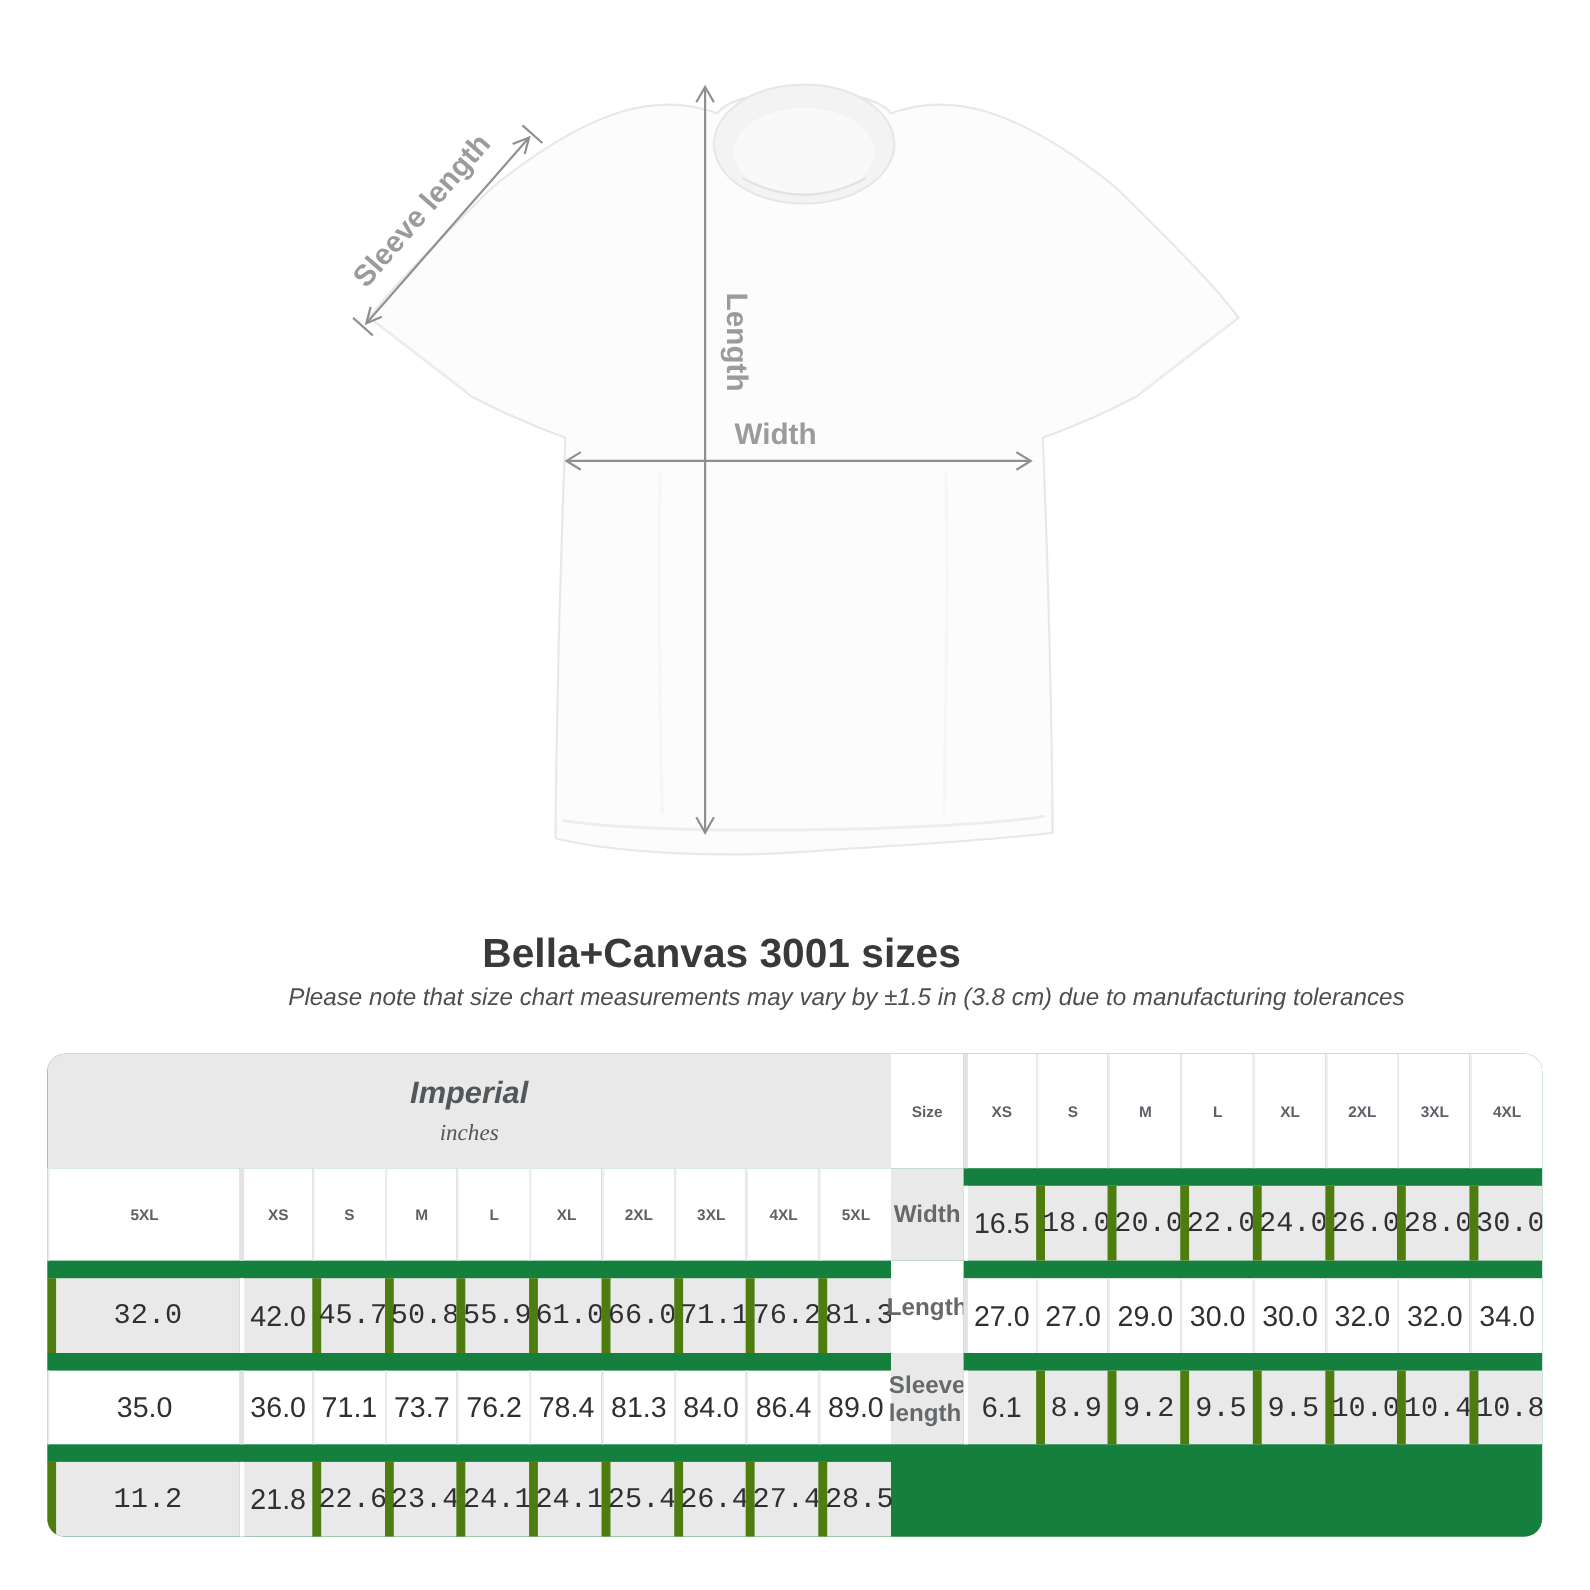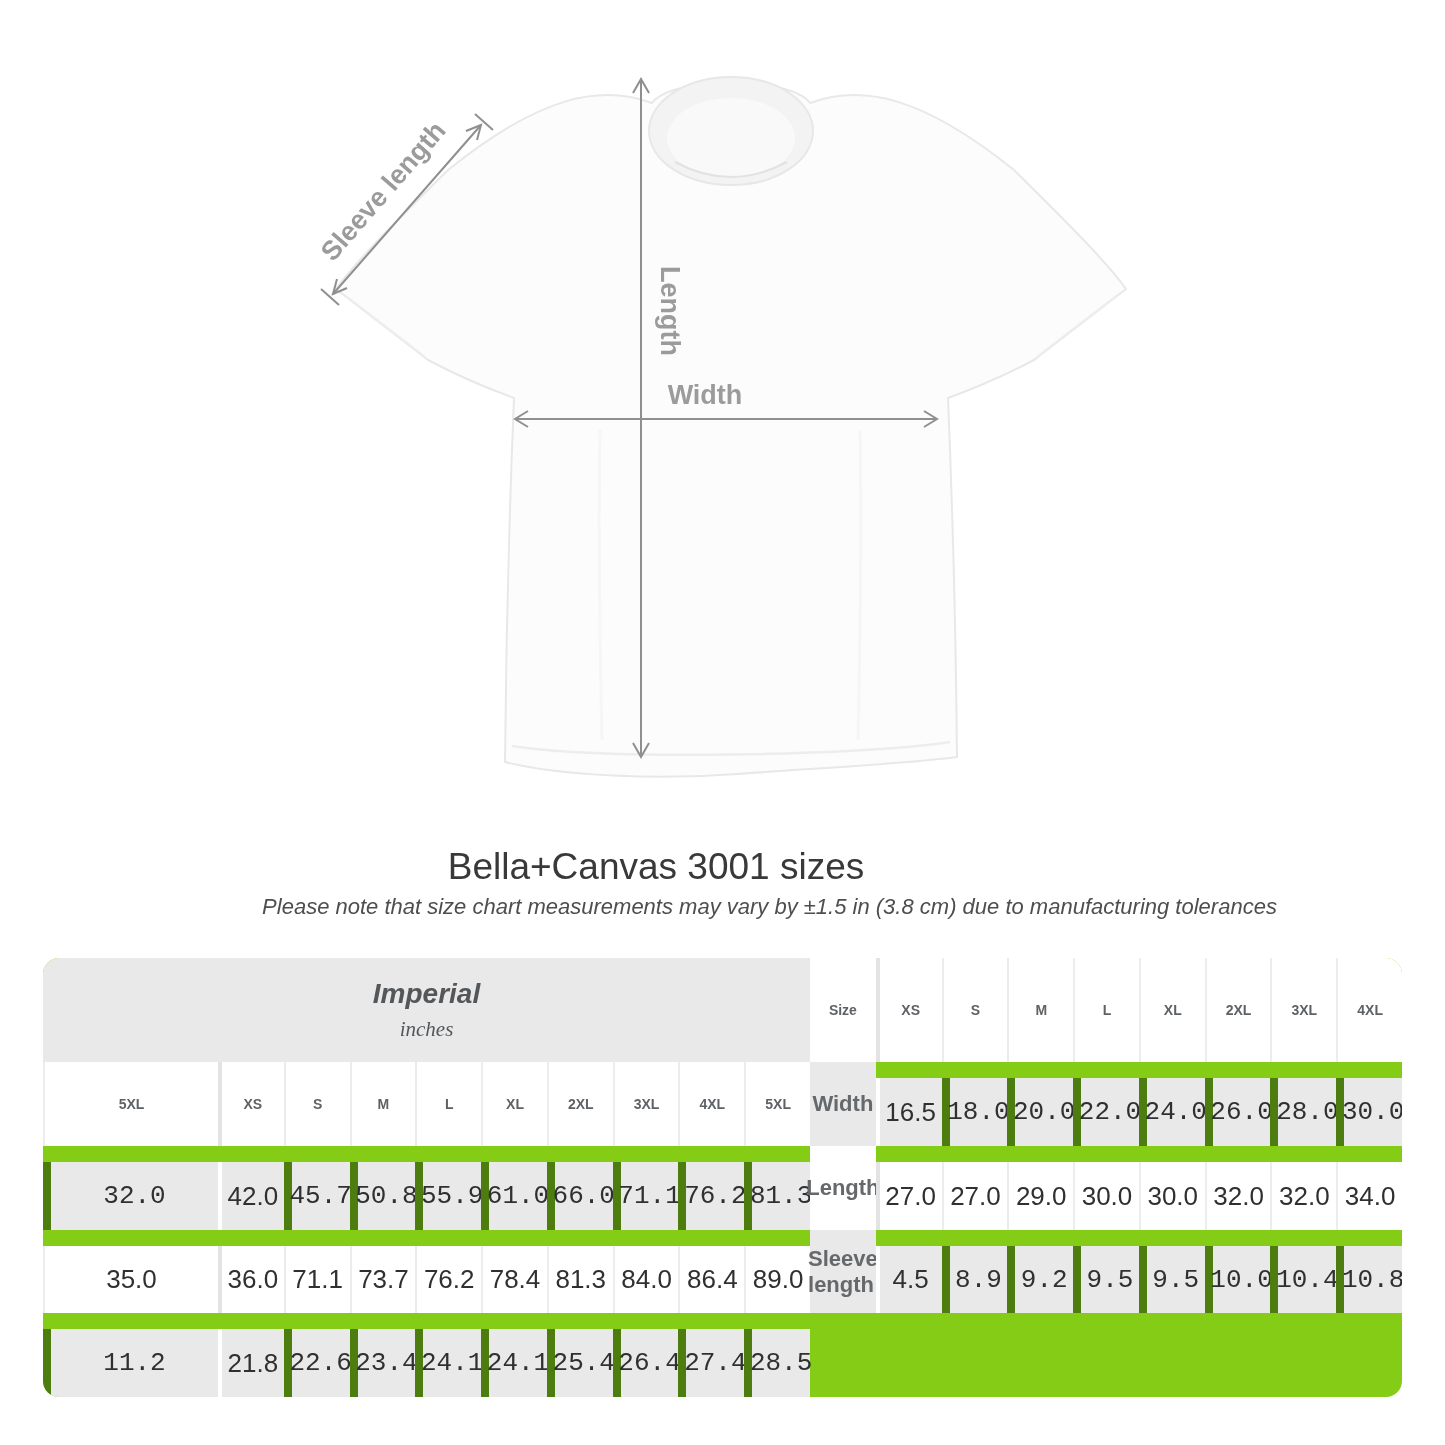--- a/index.html
+++ b/index.html
@@ -2,27 +2,27 @@
 <html><head>
 <meta charset="utf-8">
 <style>
   html,body{margin:0;padding:0;background:#ffffff;}
   .page{position:relative;width:1445px;height:1445px;background:#ffffff;overflow:hidden;
         font-family:"Liberation Sans","DejaVu Sans",sans-serif;}
   .diagram{position:absolute;left:0;top:0;}
   .dim-line{stroke:#8f8f8f;stroke-width:2;fill:none;}
   .dim-label{fill:#9b9b9b;font-size:27px;font-weight:bold;font-family:"Liberation Sans","DejaVu Sans",sans-serif;}
   .page-title{position:absolute;left:0;top:846px;width:1312px;text-align:center;margin:0;
-        font-size:37px;font-weight:normal;color:#393939;}
+        font-size:37px;font-weight:bold;color:#393939;}
   .subtitle{position:absolute;left:0;top:894px;width:1445px;text-align:center;margin:0;
         font-size:22px;font-style:italic;color:#4e4e4e;padding-left:47px;}
   .size-table{position:absolute;left:43px;top:958px;width:1359px;height:439px;
         display:grid;grid-template-columns:175px repeat(18,1fr);
         grid-template-rows:104px 84px 84px 83px 84px;
-        border-radius:16px;overflow:hidden;background:#84cc16;}
+        border-radius:16px;overflow:hidden;background:#15803d;}
   .cell{display:flex;align-items:center;justify-content:center;min-width:0;}
   .bg-gray{background:#e9e9e9;}
   .bg-white{background:#ffffff;}
   .unit{flex-direction:column;gap:7px;}
   .unit-name{font-size:28px;font-weight:bold;font-style:italic;color:#54575a;}
   .unit-sub{font-size:21px;font-style:italic;color:#54575a;font-family:Liberation Serif, serif;}
   .head{font-size:14px;font-weight:bold;color:#5e6266;}
   .rowlabel{font-size:22px;font-weight:bold;color:#66696b;}
   .num{font-size:26px;color:#303030;margin-top:16px;}
   .sep-minor.on-white{border-left:2px solid #ececec;}
@@ -145,21 +145,21 @@
       <div class="cell num bg-white on-white sep-major">36.0</div>
       <div class="cell num bg-white on-white sep-minor">71.1</div>
       <div class="cell num bg-white on-white sep-minor">73.7</div>
       <div class="cell num bg-white on-white sep-minor">76.2</div>
       <div class="cell num bg-white on-white sep-minor">78.4</div>
       <div class="cell num bg-white on-white sep-minor">81.3</div>
       <div class="cell num bg-white on-white sep-minor">84.0</div>
       <div class="cell num bg-white on-white sep-minor">86.4</div>
       <div class="cell num bg-white on-white sep-minor">89.0</div>
       <div class="cell rowlabel bg-gray">Sleeve length</div>
-      <div class="cell num bg-gray on-gray sep-major">4.5</div>
+      <div class="cell num bg-gray on-gray sep-major">6.1</div>
       <div class="cell num bg-gray on-gray sep-minor">8.9</div>
       <div class="cell num bg-gray on-gray sep-minor">9.2</div>
       <div class="cell num bg-gray on-gray sep-minor">9.5</div>
       <div class="cell num bg-gray on-gray sep-minor">9.5</div>
       <div class="cell num bg-gray on-gray sep-minor">10.0</div>
       <div class="cell num bg-gray on-gray sep-minor">10.4</div>
       <div class="cell num bg-gray on-gray sep-minor">10.8</div>
       <div class="cell num bg-gray on-gray sep-minor">11.2</div>
       <div class="cell num bg-gray on-gray sep-major">21.8</div>
       <div class="cell num bg-gray on-gray sep-minor">22.6</div>

